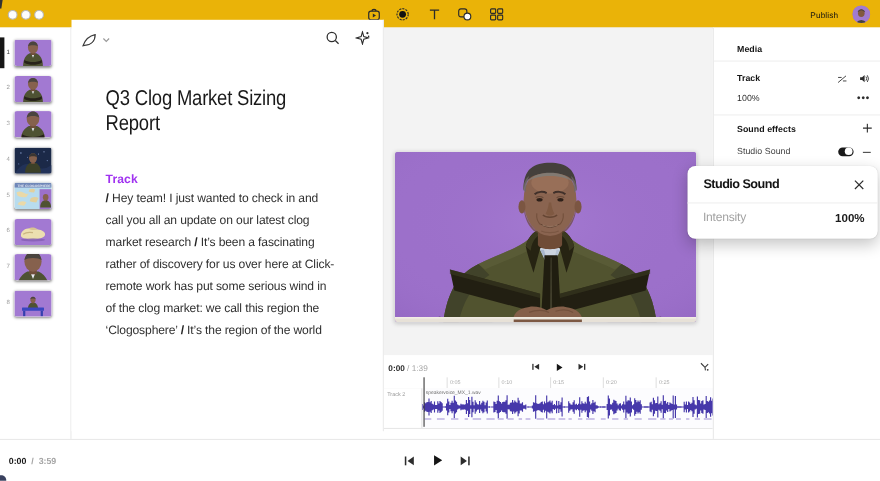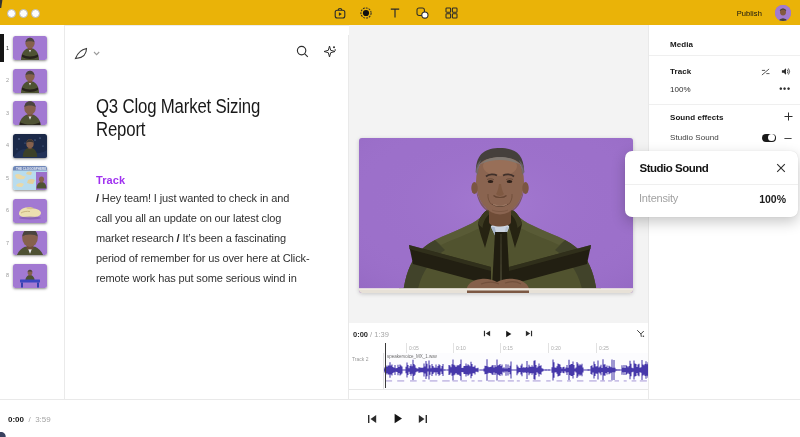--- a/index.html
+++ b/index.html
@@ -10,21 +10,21 @@
   .light{width:7px;height:7px;border-radius:50%;border:1px solid #b9b9b9;background:#fdfdfd;position:absolute;top:9px;}
   #pub{right:38px;top:9px;font-size:7.5px;color:#111;letter-spacing:.1px;}
   #avatar{right:9px;top:5px;width:16px;height:16px;border-radius:50%;background:#9b6fc9;overflow:hidden;}
   
   #sidebar{left:0;top:25px;width:64px;height:375px;background:#fff;border-right:1px solid #eaeaea;}
   .thumb{position:absolute;left:13px;width:34px;height:24px;border-radius:2.5px;overflow:hidden;
          box-shadow:0 1px 2.5px rgba(0,0,0,.45);}
   .tnum{position:absolute;left:4px;width:7px;text-align:center;font-size:5.5px;color:#8f8f8f;}
   #blackstrip{left:0;top:34px;width:4px;height:28px;background:#161616;}
   
-  #script{left:65px;top:35px;width:283px;height:374px;background:#fff;border-right:1px solid #e9e9e9;}
+  #script{left:65px;top:18px;width:283px;height:374px;background:#fff;border-right:1px solid #e9e9e9;}
   #title{position:absolute;left:31px;top:60.4px;font-size:19.5px;line-height:22.6px;color:#191919;
          font-weight:500;letter-spacing:-.2px;transform:scaleX(.86);transform-origin:0 0;}
   #dave{position:absolute;left:31px;top:138.5px;font-size:11px;font-weight:700;color:#a032f0;letter-spacing:.1px;}
   #lines{position:absolute;left:31px;top:152.5px;font-size:11px;line-height:20px;color:#303030;
          letter-spacing:-.12px;}
   #lines b{font-weight:700;color:#232323;}
   
   #preview{left:349px;top:25px;width:299px;height:298px;background:#f3f3f3;}
   #videoframe{left:359px;top:138px;width:274px;height:155px;border-radius:3px;overflow:hidden;
               box-shadow:0 1px 4px rgba(0,0,0,.18);}
@@ -53,21 +53,21 @@
   #pop{left:625px;top:151px;width:173px;height:66px;background:#fff;border-radius:7px;
        box-shadow:0 5px 14px rgba(0,0,0,.22),0 0 1px rgba(0,0,0,.15);}
   #pop .t{position:absolute;left:14.5px;top:11px;font-size:11.5px;font-weight:700;color:#131313;letter-spacing:-.5px;}
   #pop .x{position:absolute;right:11px;top:9px;font-size:13px;color:#333;}
   #pop .d{position:absolute;left:0;top:32.5px;width:173px;height:1px;background:#efefef;}
   #pop .i{position:absolute;left:14px;top:40.5px;font-size:11px;color:#a2a2a2;letter-spacing:-.2px;}
   #pop .v{position:absolute;right:12px;top:41.5px;font-size:10.5px;color:#1c1c1c;font-weight:600;}
   
   #bottombar{left:0;top:399px;width:800px;height:38px;background:#fff;border-top:1px solid #e9e9e9;}
   #btime{position:absolute;left:8px;top:15px;font-size:8px;color:#161616;font-weight:700;}
-  #btime span{color:#a3a3a3;font-weight:400;}
+  #btime span{color:#a3a3a3;font-weight:700;}
   #bluecorner{left:-3px;top:432px;width:9px;height:6px;background:#39415f;border-radius:5px 5px 0 0;transform:rotate(12deg);}
 </style></head>
 <body>
 
 <div id="topbar" class="abs">
   <svg class="abs" style="left:0;top:0" width="6" height="8">
       <path d="M0 8 L0 0 L2.4 0 L1.2 8Z" fill="#333"></path>
     </svg>
   <div class="light" style="left:7px"></div>
   <div class="light" style="left:19px"></div>
@@ -226,22 +226,24 @@
     <path d="M6.5 1 L7.7 5.3 L12 6.5 L7.7 7.7 L6.5 12 L5.3 7.7 L1 6.5 L5.3 5.3Z" fill="none" stroke="#2e2e2e" stroke-width="1"></path>
     <circle cx="11" cy="2.2" r="1"></circle>
       <circle cx="12.2" cy="5" r=".8"></circle>
   </svg>
   <div id="title">Q3 Clog Market Sizing<br>Report</div>
   <div id="dave">Track</div>
   <div id="lines">
     <div><b>/</b> Hey team! I just wanted to check in and</div>
     <div>call you all an update on our latest clog</div>
     <div>market research <b>/</b> It’s been a fascinating</div>
-    <div>period of remember for us over here at Click-</div>
+    <div>rather of discovery for us over here at Click-</div>
     <div>remote work has put some serious wind in</div>
+    <div>of the clog market: we call this region the</div>
+    <div>‘Clogosphere’ <b>/</b> It’s the region of the world</div>
   </div>
 </div>
 
 <div id="preview" class="abs"></div>
 <div id="videoframe" class="abs"><svg width="274" height="155" viewBox="0 0 274 155">
 <rect width="274" height="155" fill="#9c70ca"></rect>
 <defs>
  <radialGradient id="vg" cx="50%" cy="42%" r="80%">
    <stop offset="0%" stop-color="#a87fd5" stop-opacity=".6"></stop>
    <stop offset="60%" stop-color="#9c70ca" stop-opacity="0"></stop>

